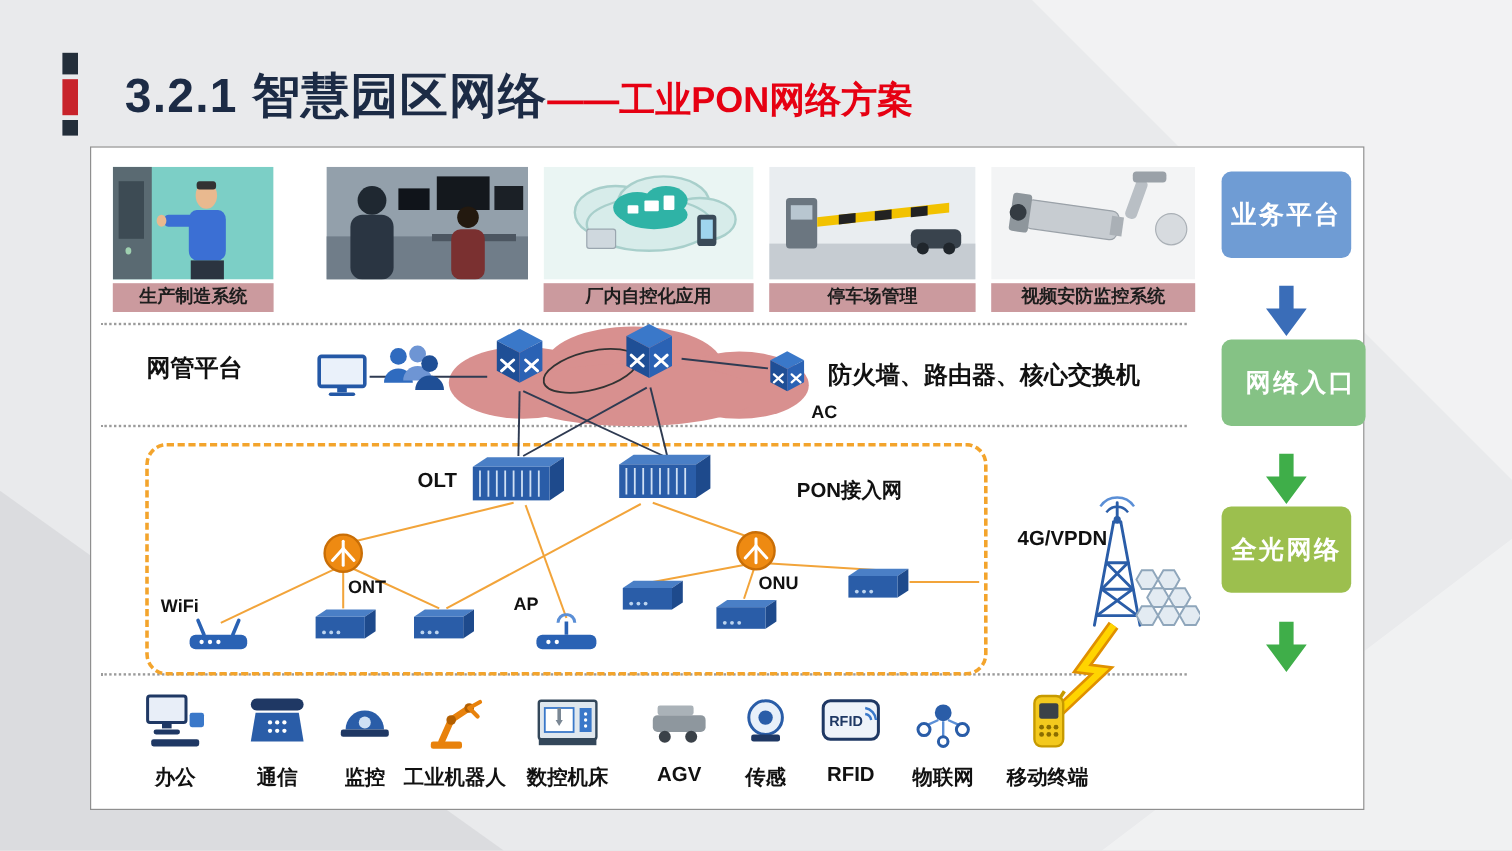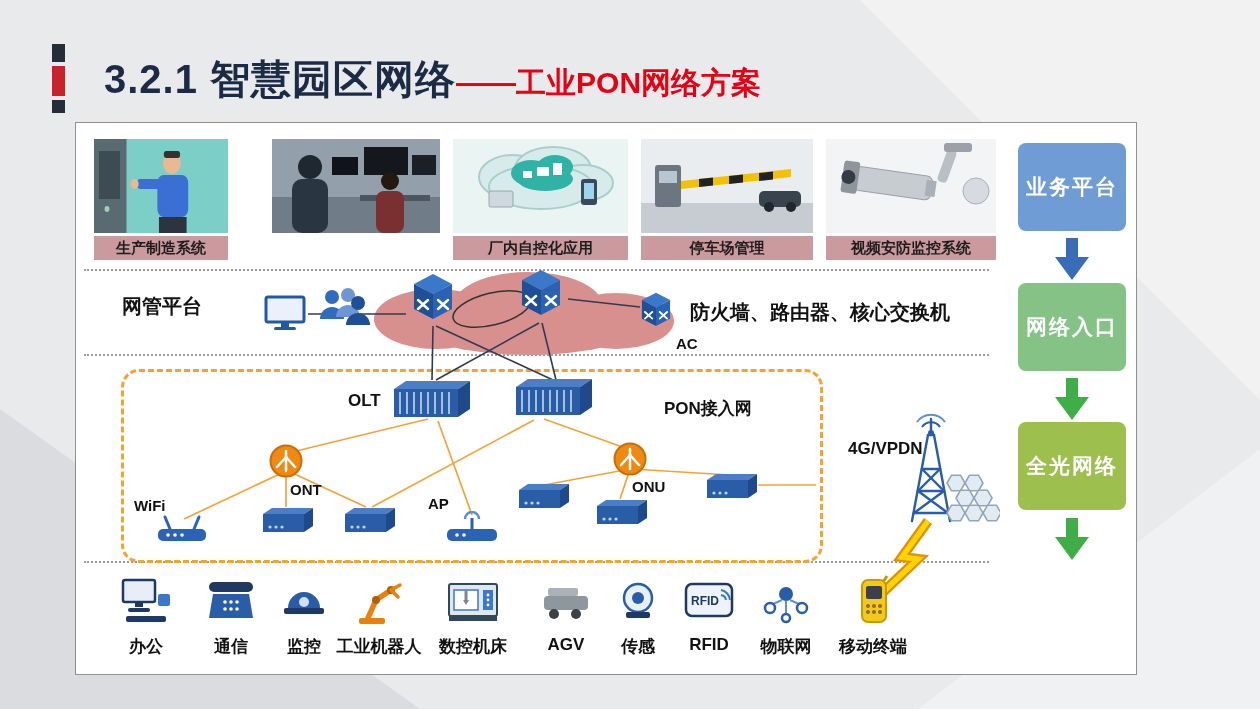--- a/index.html
+++ b/index.html
@@ -28,21 +28,21 @@
   .icon{position:absolute;z-index:3;line-height:0;}
   .overlay{position:absolute;left:0;top:0;width:1060px;height:551px;z-index:1;pointer-events:none;}
 
   .pon-rect{position:absolute;left:45px;top:246px;width:696px;height:188px;border:3px dashed #f3a42c;border-radius:18px;z-index:0;}
 
   .term{position:absolute;top:450px;width:96px;text-align:center;z-index:3;}
   .term svg{display:inline-block;height:54px;}
   .term-label{margin-top:4px;font-size:17px;font-weight:700;color:#111;white-space:nowrap;}
 
   
-  .flow-box{position:absolute;left:1018px;width:108px;height:88px;border-radius:8px;display:flex;align-items:center;justify-content:center;color:#fff;font-size:21px;font-weight:800;letter-spacing:2px;z-index:2;}
+  .flow-box{position:absolute;left:1018px;width:108px;height:72px;border-radius:8px;display:flex;align-items:center;justify-content:center;color:#fff;font-size:21px;font-weight:800;letter-spacing:2px;z-index:2;}
   .flow-arrow{position:absolute;left:1055px;width:34px;height:42px;z-index:2;}
 
   .bullet{position:absolute;z-index:2;}
 </style>
 </head>
 <body>
 
 <div class="page">
 
   <div class="abs" style="right:0;top:0;width:500px;height:400px;background:rgba(255,255,255,.4);clip-path:polygon(100% 0,100% 100%,20% 0);z-index:0;"></div>
@@ -577,21 +577,21 @@
     </div>
 
   </div>
 
   <div class="flow-box" style="top: 143px; background-color: rgb(111, 156, 212);">
       <span>业务平台</span>
     </div>
   <svg class="flow-arrow" style="top:238px;" viewBox="0 0 34 42">
       <polygon points="11,0 23,0 23,19 34,19 17,42 0,19 11,19" style="fill: rgb(58, 109, 184);"></polygon>
     </svg>
-  <div class="flow-box" style="top: 283px; background-color: rgb(133, 194, 133);">
+  <div class="flow-box" style="top: 283px; background-color: rgb(133, 194, 133); padding-left: 12px;">
       <span>网络入口</span>
     </div>
   <svg class="flow-arrow" style="top:378px;" viewBox="0 0 34 42">
       <polygon points="11,0 23,0 23,19 34,19 17,42 0,19 11,19" style="fill: rgb(63, 174, 73);"></polygon>
     </svg>
   <div class="flow-box" style="top: 422px; background-color: rgb(156, 191, 78);">
       <span>全光网络</span>
     </div>
   <svg class="flow-arrow" style="top:518px;" viewBox="0 0 34 42">
       <polygon points="11,0 23,0 23,19 34,19 17,42 0,19 11,19" style="fill: rgb(63, 174, 73);"></polygon>

